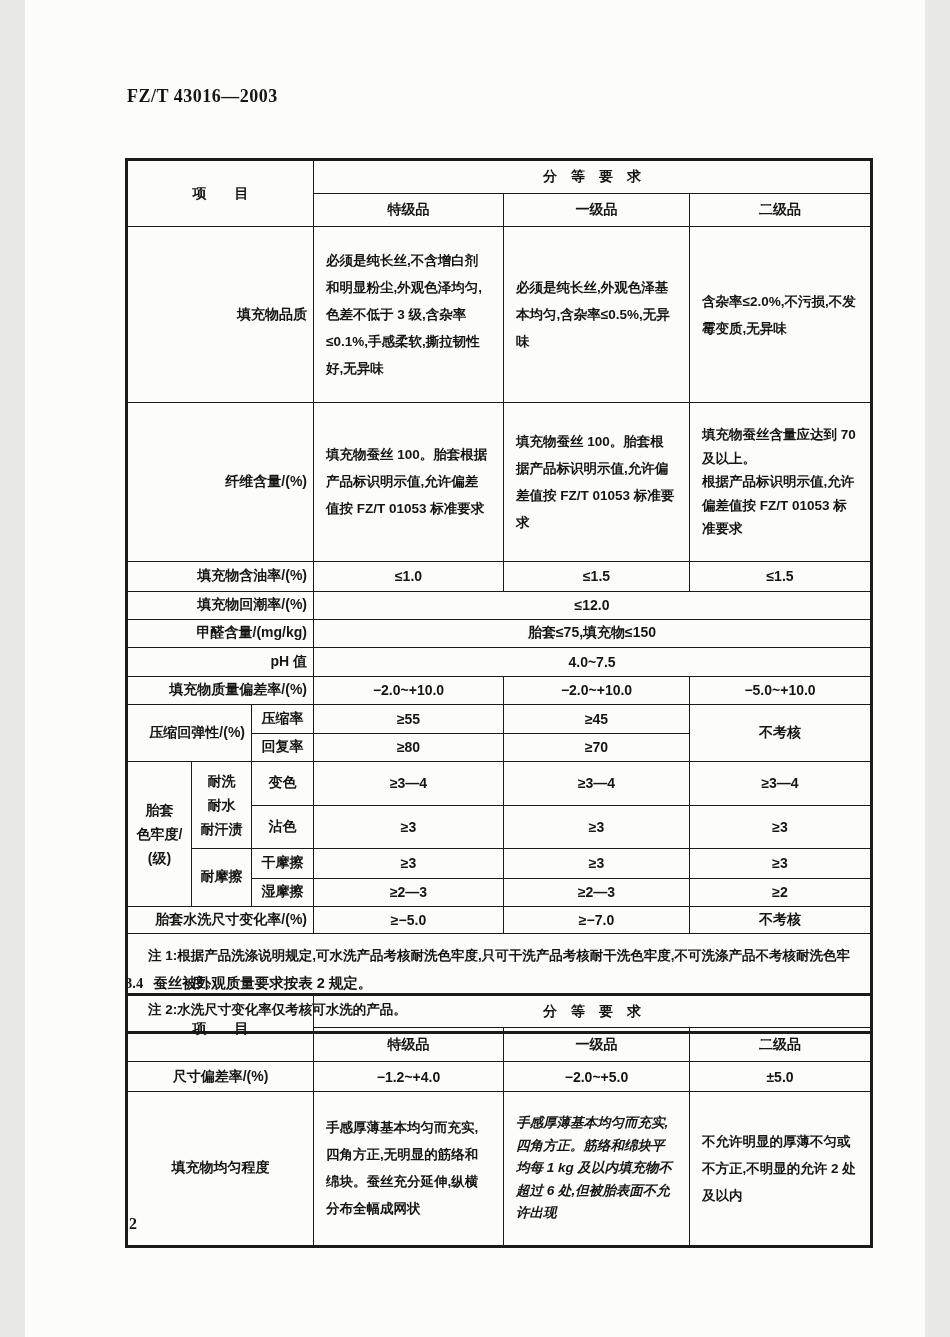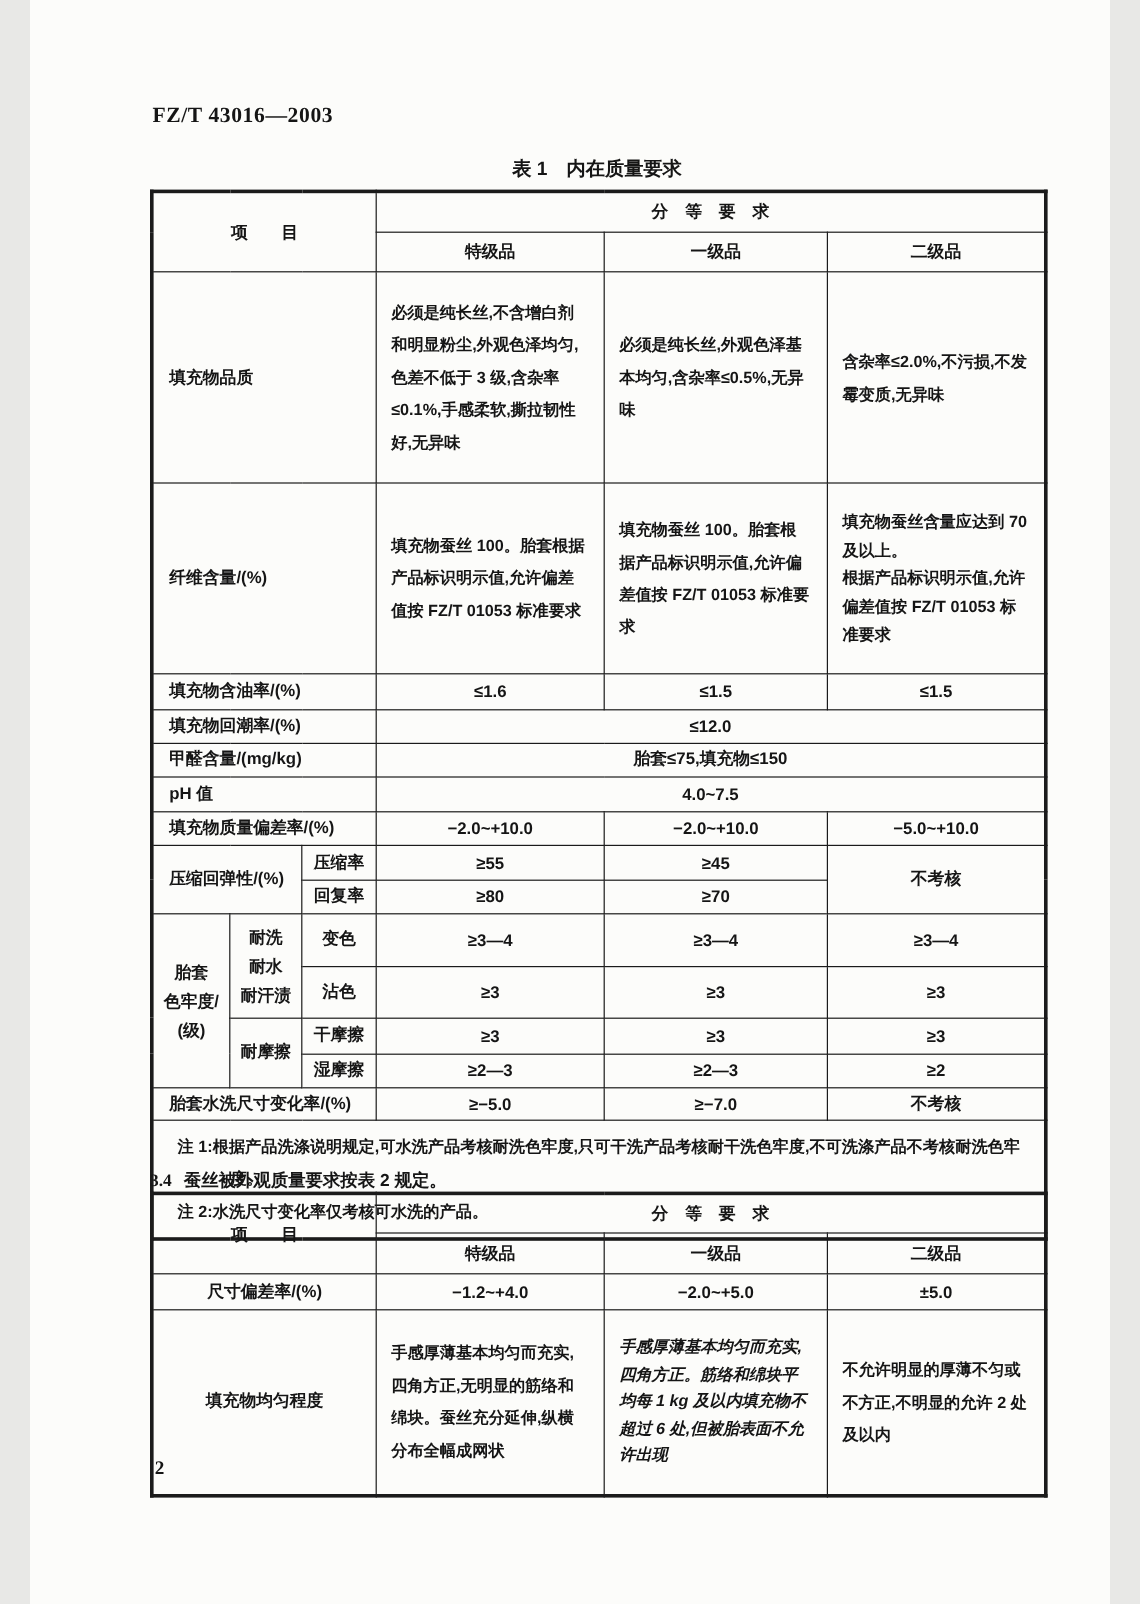--- a/index.html
+++ b/index.html
@@ -45,21 +45,21 @@
   .t2 { top: 993px; }
   td {
     border: 1.5px solid #1b1b1b;
     font-size: 14px;
     font-weight: 600;
     vertical-align: middle;
     padding: 0;
     overflow: hidden;
   }
   td.c { text-align: center; }
-  td.l { text-align: left; padding-left: 13px; padding-right: 6px; }
+  td.l { text-align: right; padding-left: 13px; padding-right: 6px; }
   td.p {
     text-align: left;
     padding: 20px 12px;
     line-height: 27px;
     font-size: 13.5px;
   }
   td.p-tight { line-height: 23.5px; margin-top: 16px; }
   td.p-first2 { line-height: 22.5px; font-style: italic; }
   .pre { white-space: pre-line; }
   td.head { font-weight: 700; }
@@ -95,21 +95,20 @@
     font-size: 16px;
   }
 </style>
 </head>
 <body>
 
 <div class="page">
 
   <div class="doc-header">FZ/T 43016—2003</div>
 
-  <div class="tbl-title t1-title">表 1　内在质量要求</div>
 
   <table class="t1">
     <colgroup>
       <col style="width:65px">
         <col style="width:60px">
         <col style="width:62px">
       <col style="width:190px">
         <col style="width:186px">
         <col style="width:182px">
     </colgroup>
@@ -131,21 +130,21 @@
       </tr>
       <tr class="r118">
         <td colspan="3" class="l">纤维含量/(%)</td>
         <td class="p">填充物蚕丝 100。胎套根据产品标识明示值,允许偏差值按 FZ/T 01053 标准要求</td>
         <td class="p">填充物蚕丝 100。胎套根据产品标识明示值,允许偏差值按 FZ/T 01053 标准要求</td>
         <td class="p p-tight pre">填充物蚕丝含量应达到 70 及以上。
 根据产品标识明示值,允许偏差值按 FZ/T 01053 标准要求</td>
       </tr>
       <tr class="r30">
         <td colspan="3" class="l">填充物含油率/(%)</td>
-        <td class="c">≤1.6</td>
+        <td class="c">≤1.0</td>
         <td class="c">≤1.5</td>
         <td class="c">≤1.5</td>
       </tr>
       <tr class="r28">
         <td colspan="3" class="l">填充物回潮率/(%)</td>
         <td colspan="3" class="c">≤12.0</td>
       </tr>
       <tr class="r28">
         <td colspan="3" class="l">甲醛含量/(mg/kg)</td>
         <td colspan="3" class="c">胎套≤75,填充物≤150</td>

